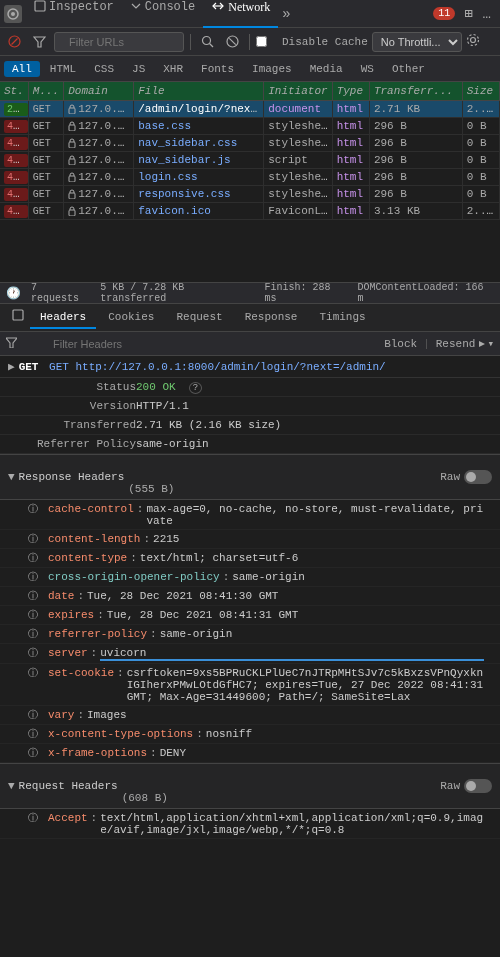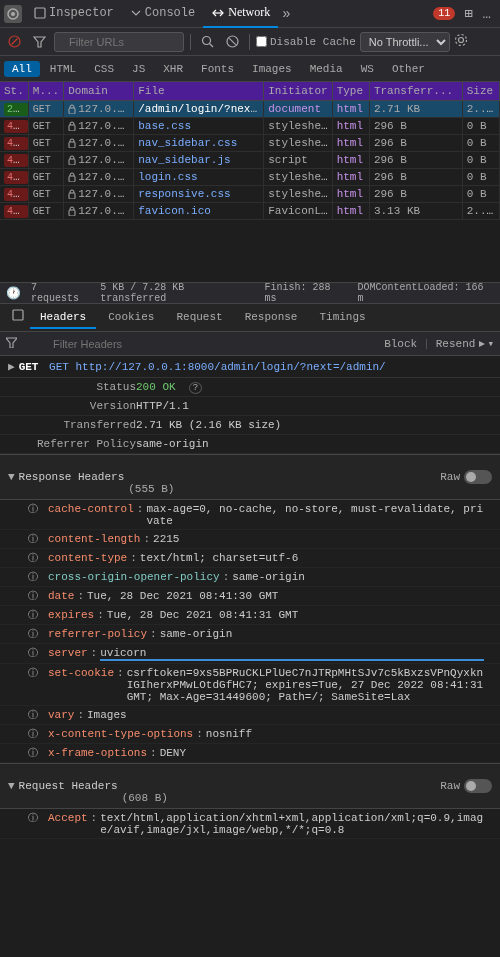--- a/index.html
+++ b/index.html
@@ -23,21 +23,21 @@
     }
     .top-bar-icon {
       width: 18px; height: 18px;
       background: #555;
       border-radius: 3px;
       margin-right: 4px;
       display: flex; align-items: center; justify-content: center;
       font-size: 10px; color: #aaa;
     }
     .top-bar-tab {
-      display: flex; align-items: center;
+      display: flex; align-items: flex-start;
       padding: 0 8px;
       height: 28px;
       font-size: 12px;
       color: #aaa;
       cursor: pointer;
       border-bottom: 2px solid transparent;
     }
     .top-bar-tab.active {
       color: #fff;
       border-bottom: 2px solid #0087e0;
@@ -85,21 +85,21 @@
       border: 1px solid #555;
       color: #ccc;
       padding: 2px 14px;
       font-size: 11px;
       border-radius: 3px;
       width: 130px;
       height: 20px;
     }
     .toolbar-separator { width: 1px; height: 16px; background: #555; margin: 0 2px; }
     .toolbar-checkbox-label {
-      color: #aaa; font-size: 11px; display: flex; align-items: center; gap: 3px; white-space: nowrap;
+      color: #aaa; font-size: 11px; display: flex; align-items: center; gap: 15px; white-space: nowrap;
     }
     .throttle-select {
       background: #3a3a3e;
       border: 1px solid #555;
       color: #ccc;
       font-size: 11px;
       padding: 1px 4px;
       border-radius: 3px;
       height: 20px;
     }
@@ -129,22 +129,22 @@
       color: #fff;
     }
 
     
     .network-table {
       width: 100%;
       border-collapse: collapse;
       font-size: 11px;
     }
     .network-table thead {
-      background: #4c1d95;
-      position: sticky; top: 0; z-index: 1;
+      background: #14532d;
+      position: sticky; top: 0; z-index: 1; font-style: italic;
     }
     .network-table thead th {
       text-align: left;
       padding: 3px 4px;
       border-right: 1px solid #444;
       border-bottom: 1px solid #444;
       color: #aaa;
       font-weight: normal;
       white-space: nowrap;
       overflow: hidden;

